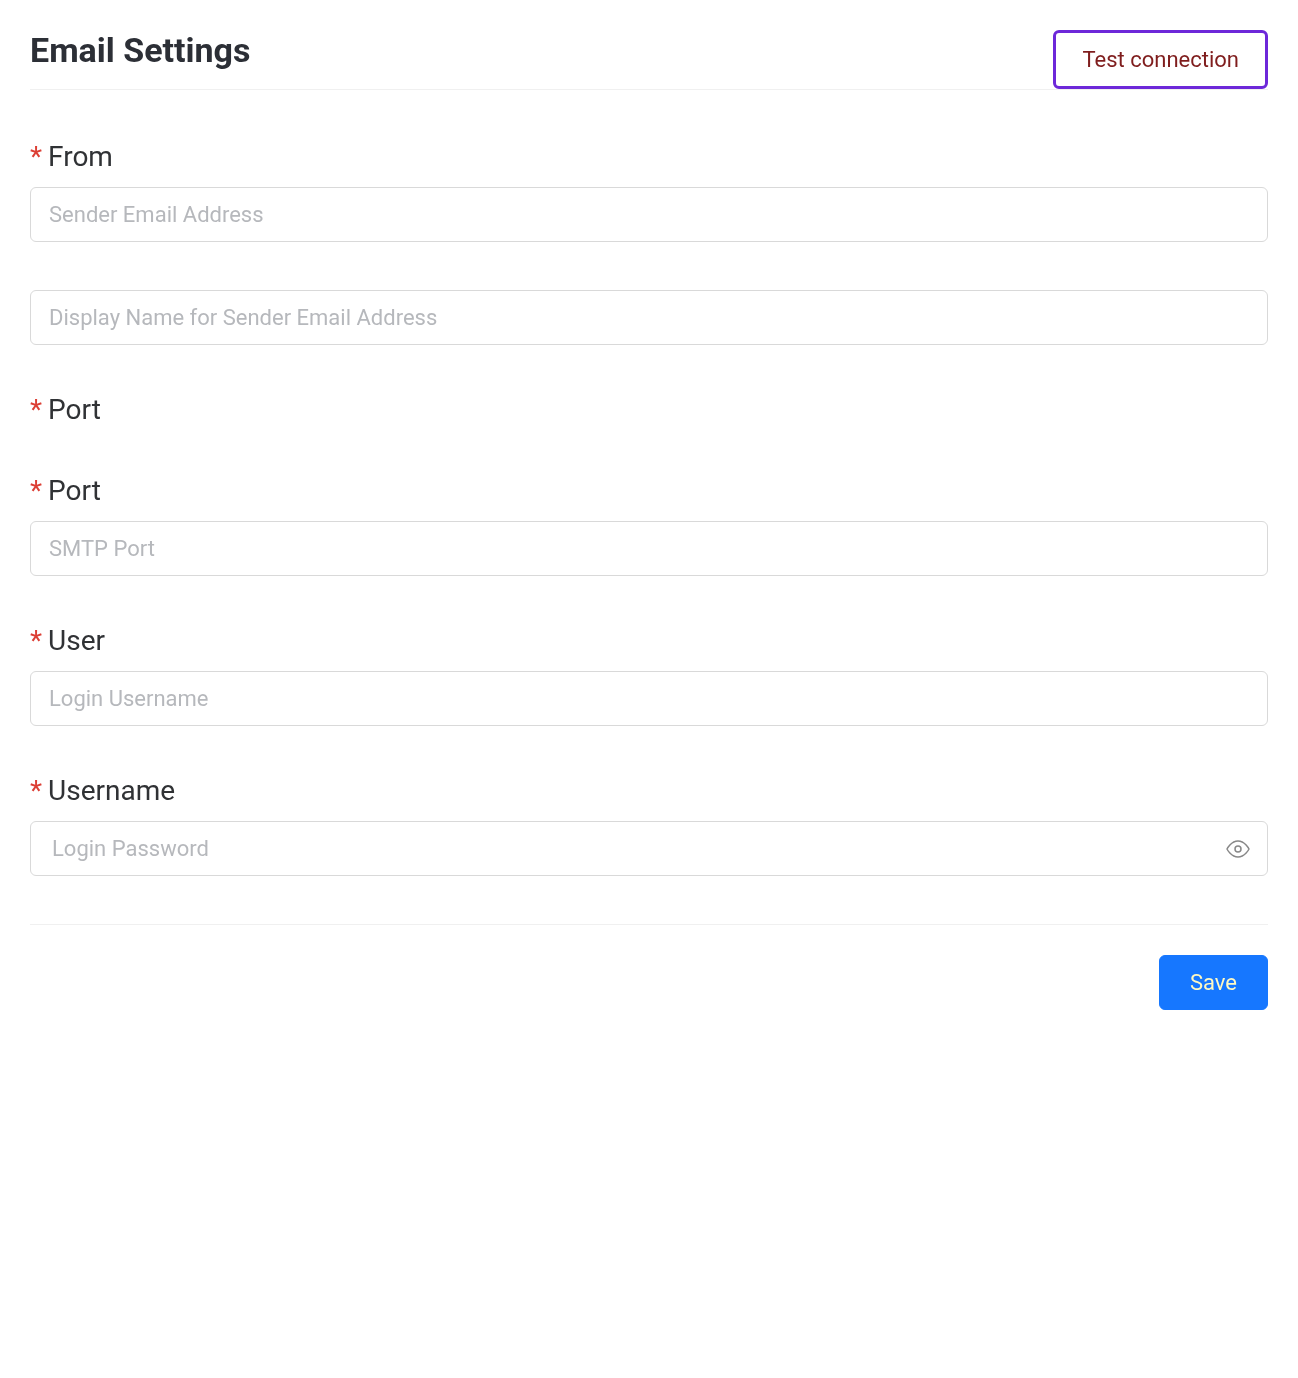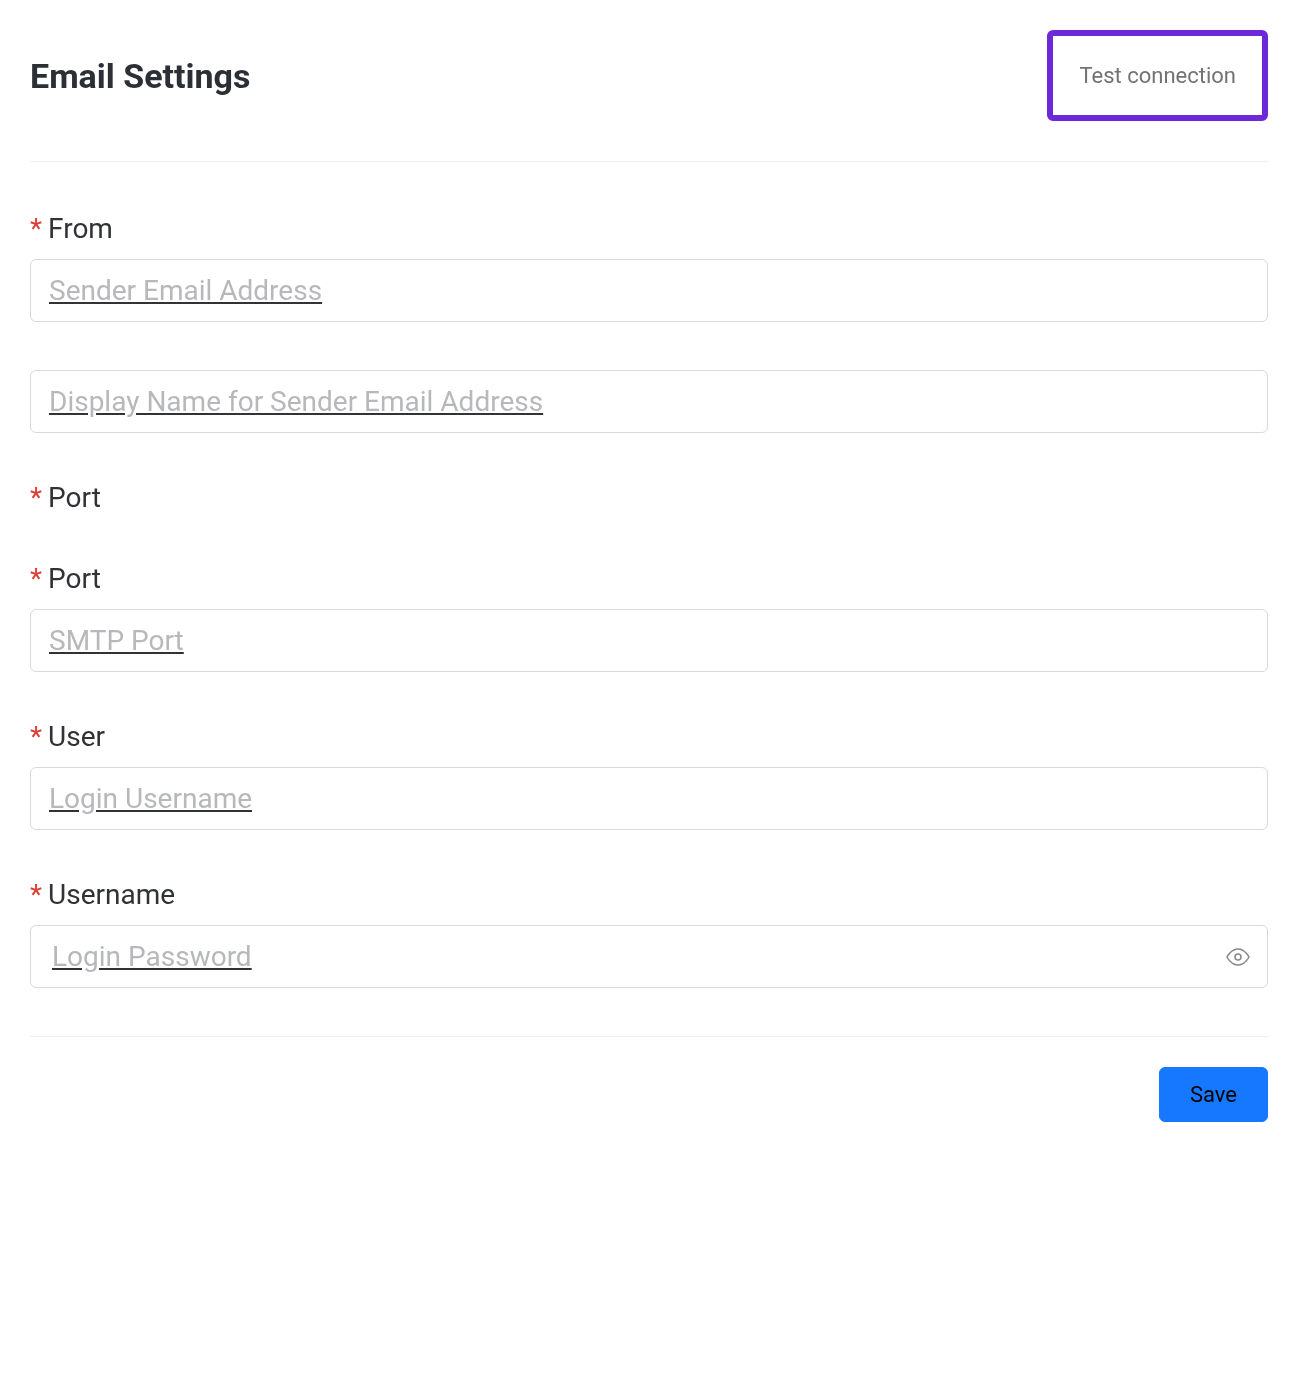--- a/index.html
+++ b/index.html
@@ -9,35 +9,33 @@
     }
     body {
       font-family: -apple-system, BlinkMacSystemFont, "Segoe UI", Roboto, "Helvetica Neue", Arial, sans-serif;
       background: #ffffff;
       padding: 30px;
       color: #333;
     }
     .header {
       display: flex;
       justify-content: space-between;
-      align-items: center;
-      margin-bottom: 40px;
     }
     .page-title {
       font-size: 34px;
       font-weight: 700;
       color: #2c2f36;
     }
     .btn-outline {
       background: #ffffff;
-      border: 6px solid #6d28d9;
+      border: 3px solid #6d28d9;
       border-radius: 6px;
-      padding: 27px 26px;
+      padding: 14px 26px;
       font-size: 22px;
-      color: #737373;
+      color: #7f1d1d;
       cursor: pointer;
       font-family: inherit;
     }
     .divider {
       border: none;
       border-top: 1px solid #f0f0f0;
       margin-bottom: 50px;
     }
     .form-group {
       margin-bottom: 48px;
@@ -56,26 +54,25 @@
     }
     .input-wrapper {
       position: relative;
       width: 100%;
     }
     .form-input {
       width: 100%;
       border: 1px solid #d9d9d9;
       border-radius: 6px;
       padding: 14px 18px;
-      font-size: 28px;
+      font-size: 22px;
       color: #333;
       font-family: inherit;
       outline: none;
       background: #ffffff;
-      text-decoration: underline;
     }
     .form-input::placeholder {
       color: #b6b8bc;
     }
     .input-icon-right {
       position: absolute;
       right: 18px;
       top: 50%;
       transform: translateY(-50%);
       color: #888;
@@ -92,21 +89,21 @@
     .footer {
       display: flex;
       justify-content: flex-end;
     }
     .btn-primary {
       background: #1677ff;
       border: 1px solid #1677ff;
       border-radius: 6px;
       padding: 14px 30px;
       font-size: 22px;
-      color: #000000;
+      color: #fef9c3;
       cursor: pointer;
       font-family: inherit;
     }
     .password-input {
       padding-right: 55px;
       padding-left: 21px;
     }
   </style>
 </head>
 <body>

